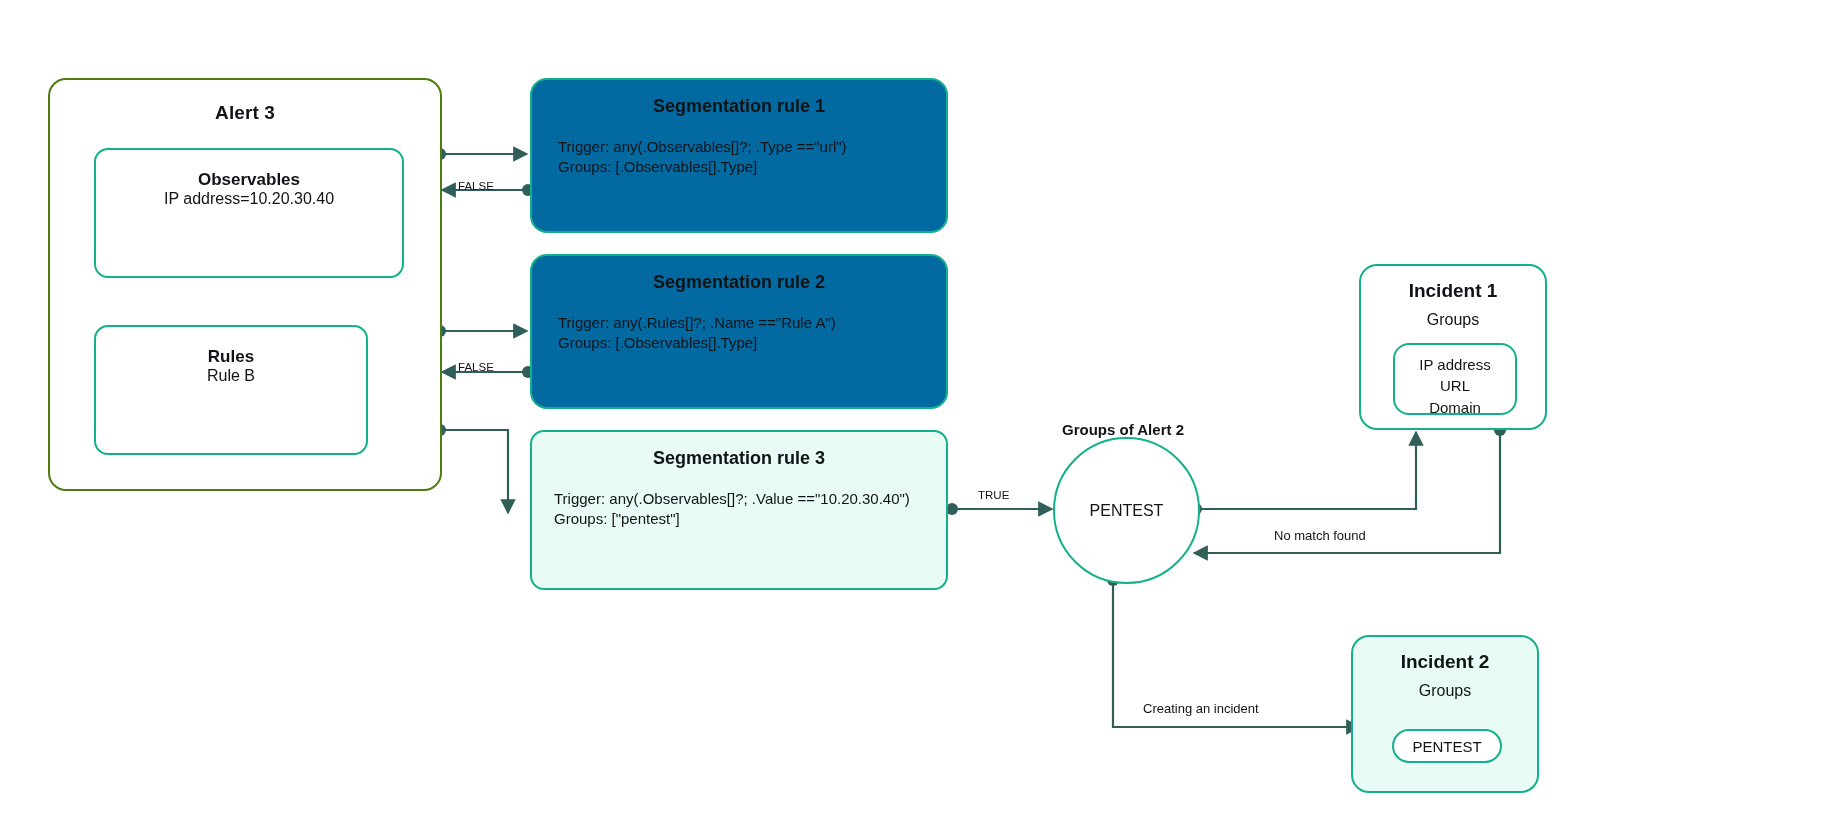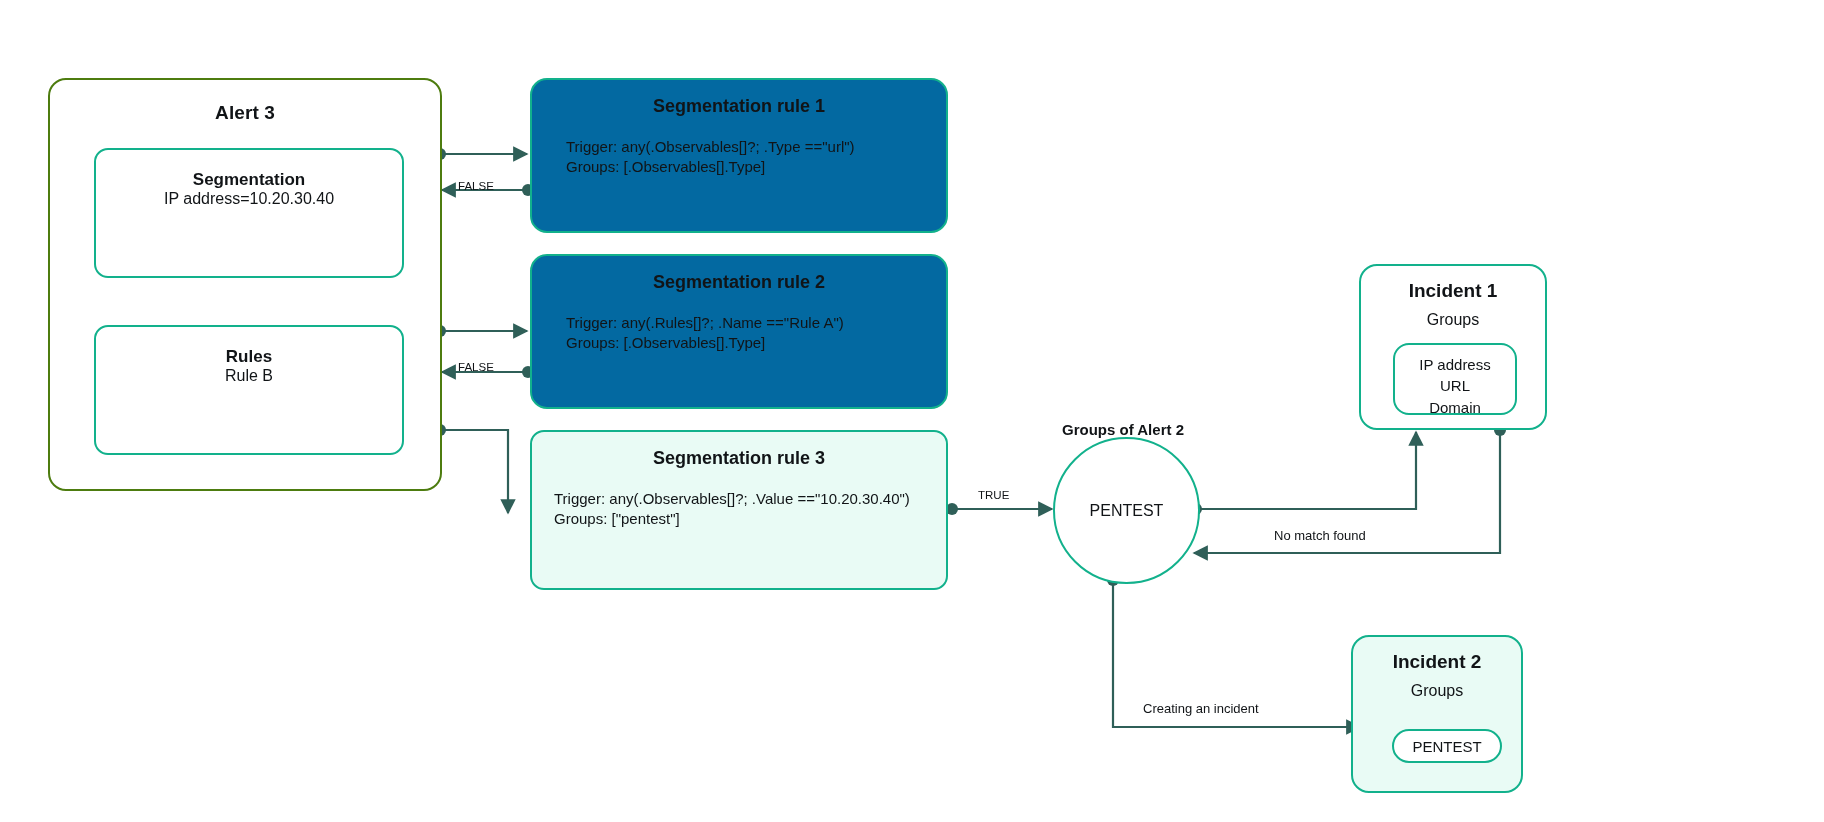--- a/index.html
+++ b/index.html
@@ -20,21 +20,21 @@
   }
   .sub-title{text-align:center;font-weight:bold;font-size:17px;}
   .sub-text{text-align:center;font-size:16px;}
 
   .rule-box{
     border:2px solid #12b18c;border-radius:14px;box-sizing:border-box;
   }
   .rule-gray{background:#0369a1;border-radius:17px;}
   .rule-mint{background:#e9fbf5;}
   .rule-title{text-align:center;font-weight:bold;font-size:18px;margin-top:16px;}
-  .rule-body{font-size:15px;line-height:1.33;margin-top:20px;padding-left:34px;}
+  .rule-body{font-size:15px;line-height:1.33;margin-top:20px;padding-left:26px;}
 
   .circle-node{
     position:absolute;border:2.5px solid #12b18c;border-radius:50%;
     display:flex;align-items:center;justify-content:center;
     font-size:16px;background:#ffffff;
   }
   .circle-caption{
     position:absolute;text-align:center;font-weight:bold;font-size:15px;width:220px;
   }
 
@@ -113,25 +113,25 @@
     <g>
       <path d="M 1113 580 L 1113 727 L 1360 727" fill="none" stroke="#2f5f58" stroke-width="2.2" marker-end="url(#arrow)"></path>
       <circle cx="1113" cy="580" r="6" fill="#2f5f58"></circle>
     </g>
   </svg>
 
   <div class="node alert-box" style="left:48px;top:78px;width:394px;height:413px;">
     <div class="alert-title" style="margin-top:22px;">Alert 3</div>
 
     <div class="sub-box" style="position:absolute;left:44px;top:68px;width:310px;height:130px;padding-top:20px;">
-      <div class="sub-title">Segmentation</div>
+      <div class="sub-title">Observables</div>
       <div class="sub-text">IP address=10.20.30.40</div>
     </div>
 
-    <div class="sub-box" style="position:absolute;left:44px;top:245px;width:310px;height:130px;padding-top:20px;">
+    <div class="sub-box" style="position:absolute;left:44px;top:245px;width:274px;height:130px;padding-top:20px;">
       <div class="sub-title">Rules</div>
       <div class="sub-text">Rule B</div>
     </div>
   </div>
 
   <div class="node rule-box rule-gray" style="left:530px;top:78px;width:418px;height:155px;">
     <div class="rule-title">Segmentation rule 1</div>
     <div class="rule-body">
       <div>Trigger: any(.Observables[]?; .Type =="url")</div>
       <div>Groups: [.Observables[].Type]</div>
@@ -162,21 +162,21 @@
   <div class="node incident-box incident-white" style="left:1351px;top:264px;width:188px;height:166px;margin-left:8px;">
     <div class="incident-title">Incident 1</div>
     <div class="incident-sub">Groups</div>
     <div class="groups-inner" style="position:absolute;left:32px;top:77px;width:124px;height:72px;padding-top:9px;">
       <div>IP address</div>
       <div>URL</div>
       <div>Domain</div>
     </div>
   </div>
 
-  <div class="node incident-box incident-mint" style="left:1351px;top:635px;width:172px;height:158px;">
+  <div class="node incident-box incident-mint" style="left:1351px;top:635px;width:188px;height:158px;">
     <div class="incident-title">Incident 2</div>
     <div class="incident-sub">Groups</div>
     <div class="pill" style="position:absolute;left:39px;top:92px;width:110px;height:34px;">
       <span>PENTEST</span>
     </div>
   </div>
 
   <div class="edge-label" style="left:458px;top:180px;">FALSE</div>
   <div class="edge-label" style="left:458px;top:361px;">FALSE</div>
   <div class="edge-label" style="left:978px;top:489px;text-align:center;">TRUE</div>

